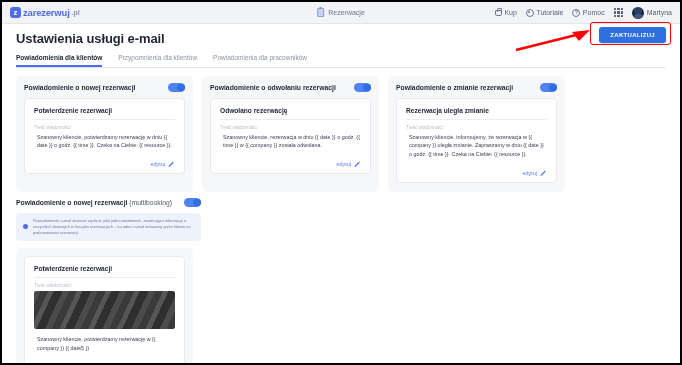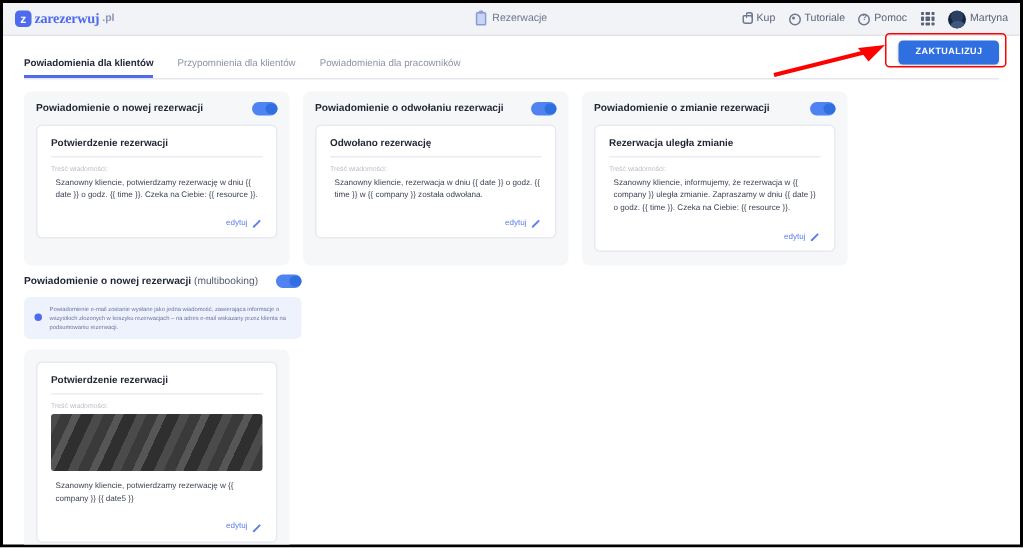--- a/index.html
+++ b/index.html
@@ -28,21 +28,21 @@
     position: relative;
   }
   .logo { display: flex; align-items: center; gap: 2px; }
   .logo-badge {
     width: 11px; height: 11px; border-radius: 3px;
     background: #4f6bed; color: #fff;
     font-size: 8px; font-weight: bold;
     display: flex; align-items: center; justify-content: center;
     line-height: 1;
   }
-  .logo-text { font-size: 9.5px; font-weight: bold; color: #4f6bed; letter-spacing: -0.2px; font-family: Liberation Serif, serif; }
+  .logo-text { font-size: 9.5px; font-weight: bold; color: #4f6bed; letter-spacing: -0.2px; }
   .logo-tld { font-size: 7px; font-weight: bold; color: #8a93b8; }
 
   .nav-center {
     position: absolute; left: 50%; transform: translateX(-50%);
     display: flex; align-items: center; gap: 4px;
   }
   .nav-center .nav-label { font-size: 7px; color: #6b7693; }
   .ico-clipboard {
     width: 7px; height: 9px; border: 1px solid #8a9bd6; border-radius: 1px;
     background: #c9d4f5; position: relative;
@@ -226,20 +226,21 @@
           <i></i>
       </div>
       <div class="tr-item">
         <span class="avatar"></span>
         <span class="user-name">Martyna</span>
       </div>
     </div>
   </div>
 
   <div class="page-head">
+    <div class="page-title">Ustawienia usługi e-mail</div>
 
     <button class="update-btn">ZAKTUALIZUJ</button>
     <div class="annot-box"></div>
     <svg class="annot-arrow" width="80" height="26" viewBox="0 0 80 26">
       <line x1="4" y1="23" x2="68" y2="7" stroke="#ff0000" stroke-width="2.6"></line>
       <polygon points="78,3 60,5 67,14" fill="#ff0000"></polygon>
     </svg>
 
     <div class="tabs">
       <div class="tab active">Powiadomienia dla klientów</div>

